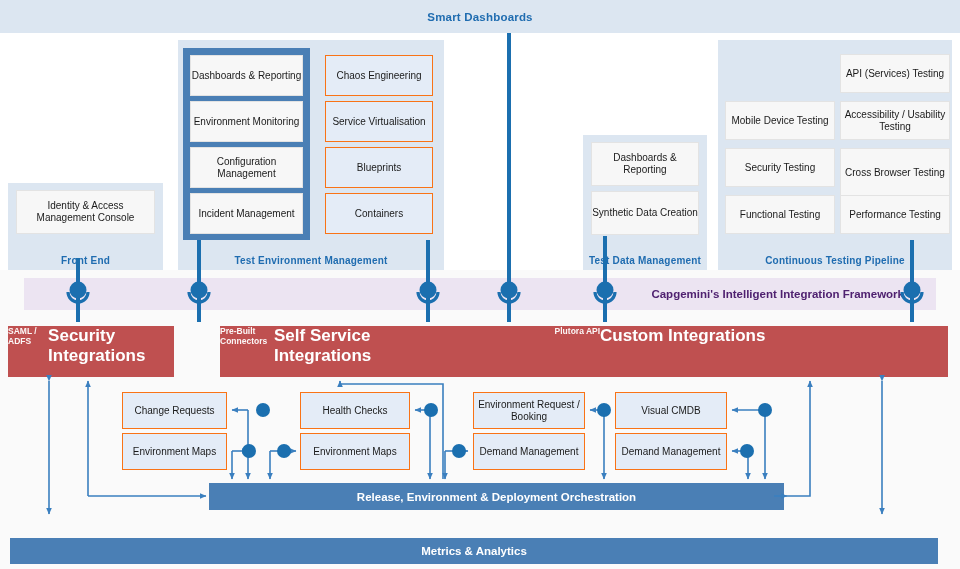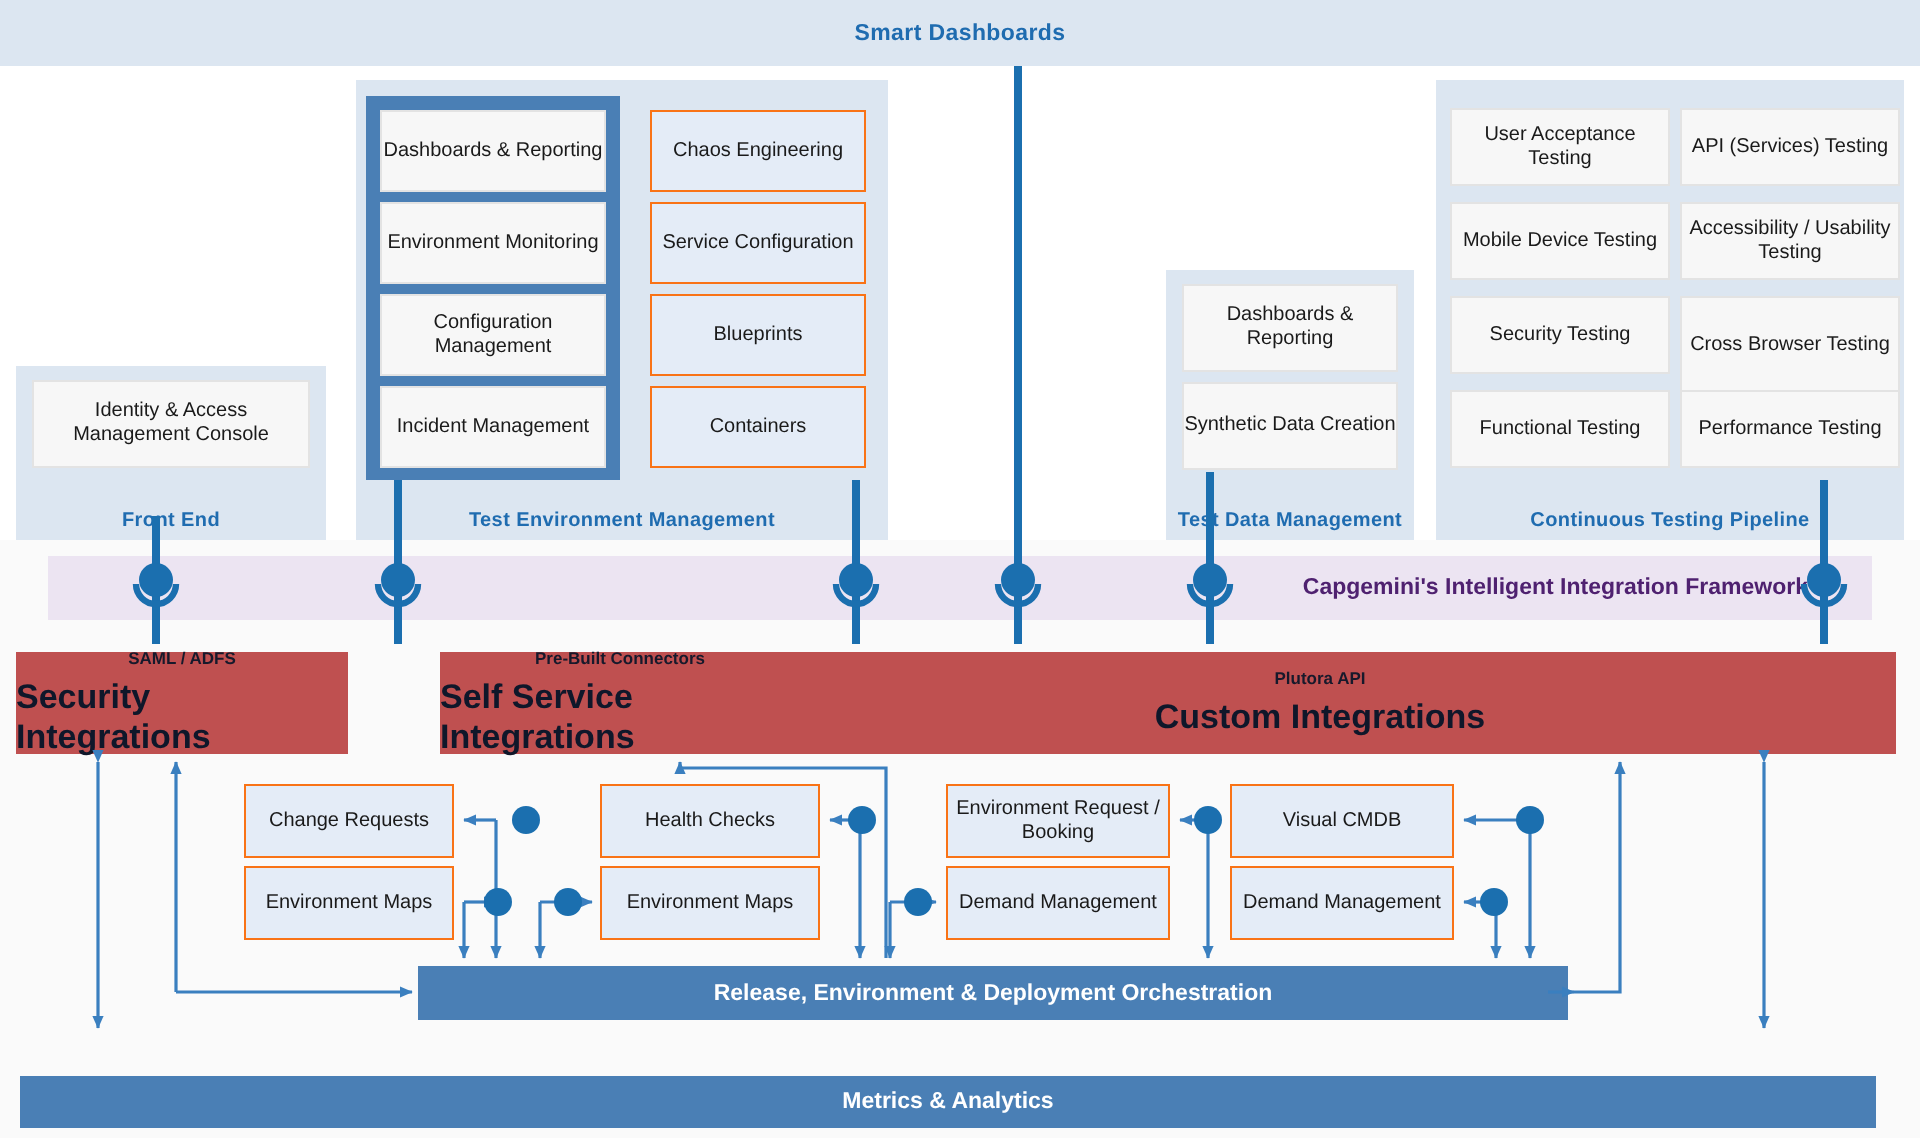--- a/index.html
+++ b/index.html
@@ -28,22 +28,22 @@
 
   
   .frame{background:#4a7fb5;}
 
   
   .iib{left:24px;top:278px;width:912px;height:32px;background:#ece4f2;}
   .iib-label{position:absolute;right:56px;top:278px;height:32px;display:flex;align-items:center;
      color:#4f2170;font-weight:bold;font-size:11.5px;}
 
   
-  .redbar{background:#bf5050;color:#0f172a;display:flex;flex-direction:column;
-     align-items:center;justify-content:center;}
+  .redbar{background:#bf5050;color:#ffffff;display:flex;flex-direction:row;
+     justify-content:center;}
   .redbar .sub{font-size:8.5px;font-weight:bold;opacity:.95;margin-bottom:5px;}
   .redbar .main{font-size:17px;font-weight:bold;}
 
   
   .bluebar{background:#4a7fb5;color:#ffffff;display:flex;align-items:center;
      justify-content:center;font-size:11.5px;font-weight:bold;}
 
   .footer-label{left:0;top:550px;width:960px;text-align:center;color:#1f6cb0;
      font-weight:bold;font-size:10px;}
 
@@ -68,34 +68,33 @@
     <div class="panel-title">Test Environment Management</div>
   </div>
 
   <div class="abs frame" style="left:183px;top:48px;width:127px;height:192px;"></div>
   <div class="abs tile" style="left:190px;top:55px;width:113px;height:41px;">Dashboards &amp; Reporting</div>
   <div class="abs tile" style="left:190px;top:101px;width:113px;height:41px;">Environment Monitoring</div>
   <div class="abs tile" style="left:190px;top:147px;width:113px;height:41px;">Configuration Management</div>
   <div class="abs tile" style="left:190px;top:193px;width:113px;height:41px;">Incident Management</div>
 
   <div class="abs tile pale" style="left:325px;top:55px;width:108px;height:41px;">Chaos Engineering</div>
-  <div class="abs tile pale" style="left:325px;top:101px;width:108px;height:41px;">Service Configuration</div>
+  <div class="abs tile pale" style="left:325px;top:101px;width:108px;height:41px;">Service Virtualisation</div>
   <div class="abs tile pale" style="left:325px;top:147px;width:108px;height:41px;">Blueprints</div>
   <div class="abs tile pale" style="left:325px;top:193px;width:108px;height:41px;">Containers</div>
 
   <div class="abs panel" style="left:583px;top:135px;width:124px;height:135px;">
     <div class="panel-title">Test Data Management</div>
   </div>
   <div class="abs tile" style="left:591px;top:142px;width:108px;height:44px;">Dashboards &amp; Reporting</div>
   <div class="abs tile" style="left:591px;top:191px;width:108px;height:44px;">Synthetic Data Creation</div>
 
   <div class="abs panel" style="left:718px;top:40px;width:234px;height:230px;">
     <div class="panel-title">Continuous Testing Pipeline</div>
   </div>
-  <div class="abs tile" style="left:725px;top:54px;width:110px;height:39px;">User Acceptance Testing</div>
   <div class="abs tile" style="left:840px;top:54px;width:110px;height:39px;">API (Services) Testing</div>
   <div class="abs tile" style="left:725px;top:101px;width:110px;height:39px;">Mobile Device Testing</div>
   <div class="abs tile" style="left:840px;top:101px;width:110px;height:39px;">Accessibility / Usability Testing</div>
   <div class="abs tile" style="left:725px;top:148px;width:110px;height:39px;">Security Testing</div>
   <div class="abs tile" style="left:840px;top:148px;width:110px;height:50px;">Cross Browser Testing</div>
   <div class="abs tile" style="left:725px;top:195px;width:110px;height:39px;">Functional Testing</div>
   <div class="abs tile" style="left:840px;top:195px;width:110px;height:39px;">Performance Testing</div>
 
   <div class="abs iib"></div>
   <div class="abs iib-label">Capgemini's Intelligent Integration Framework</div>

